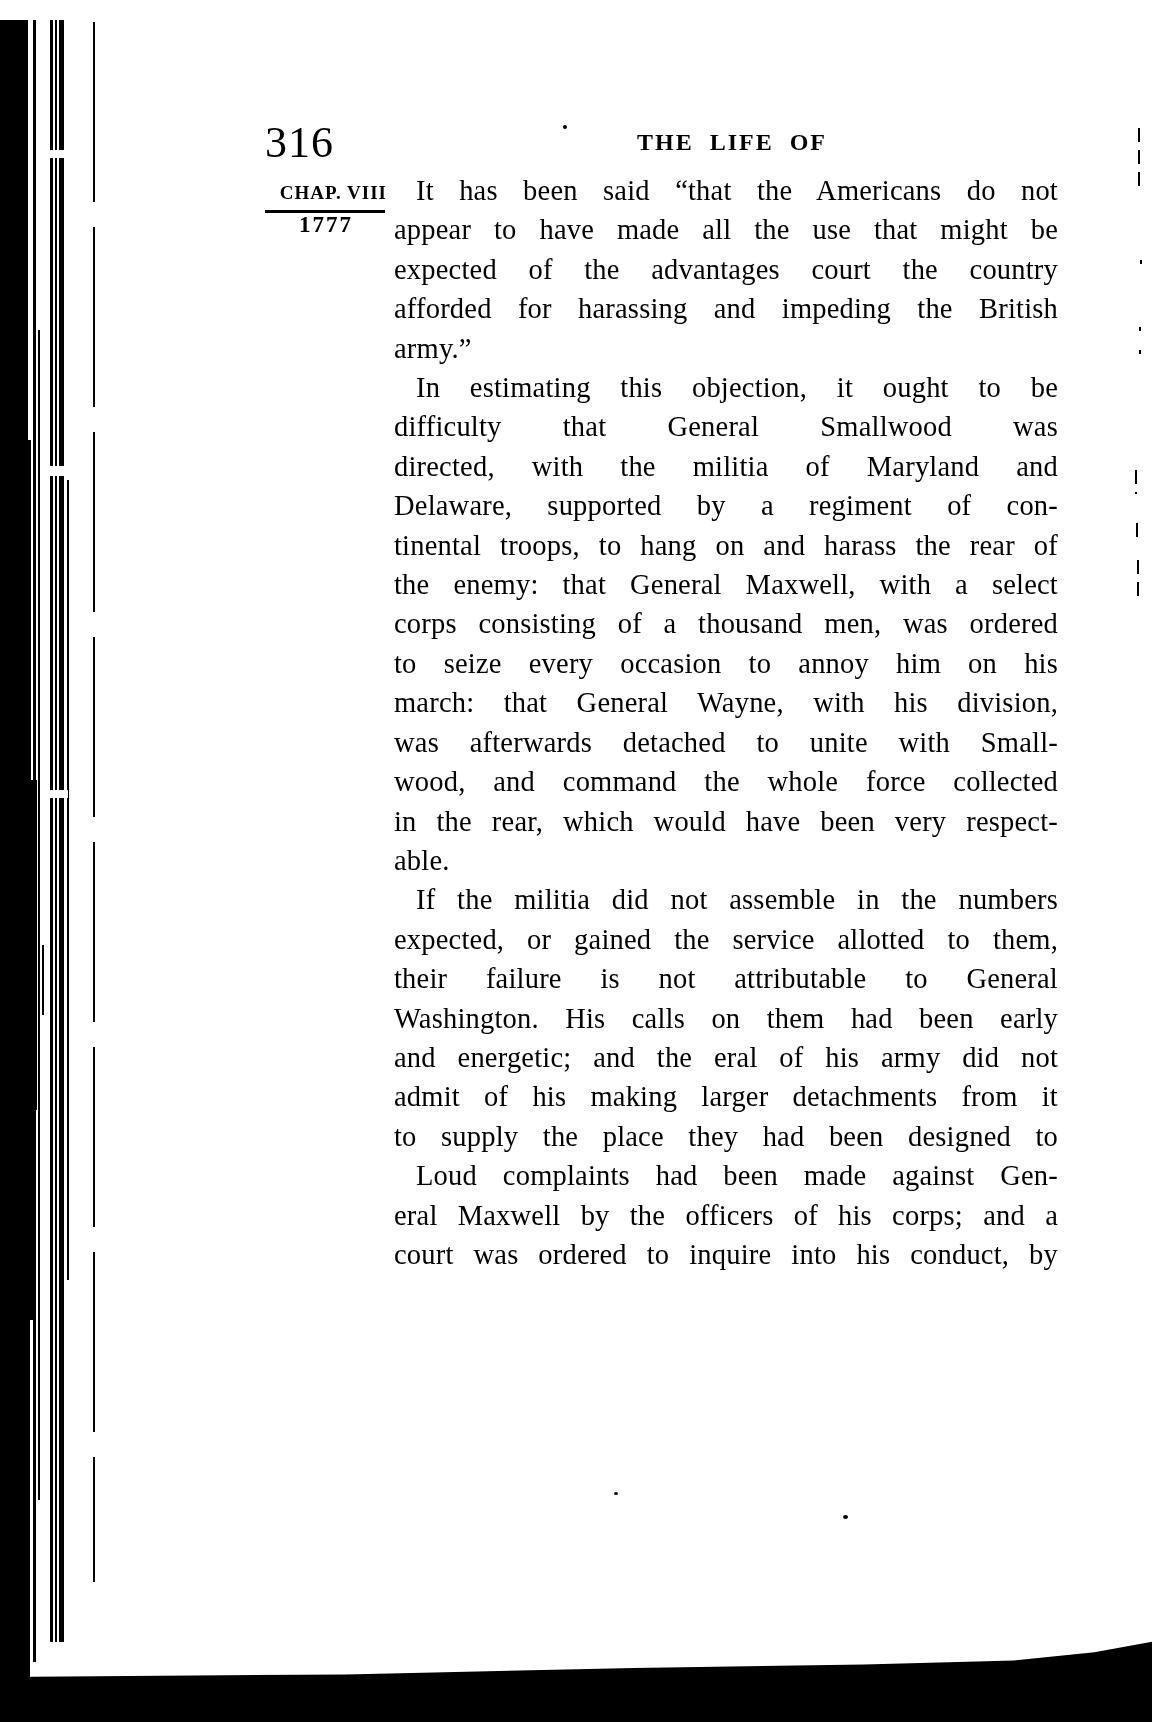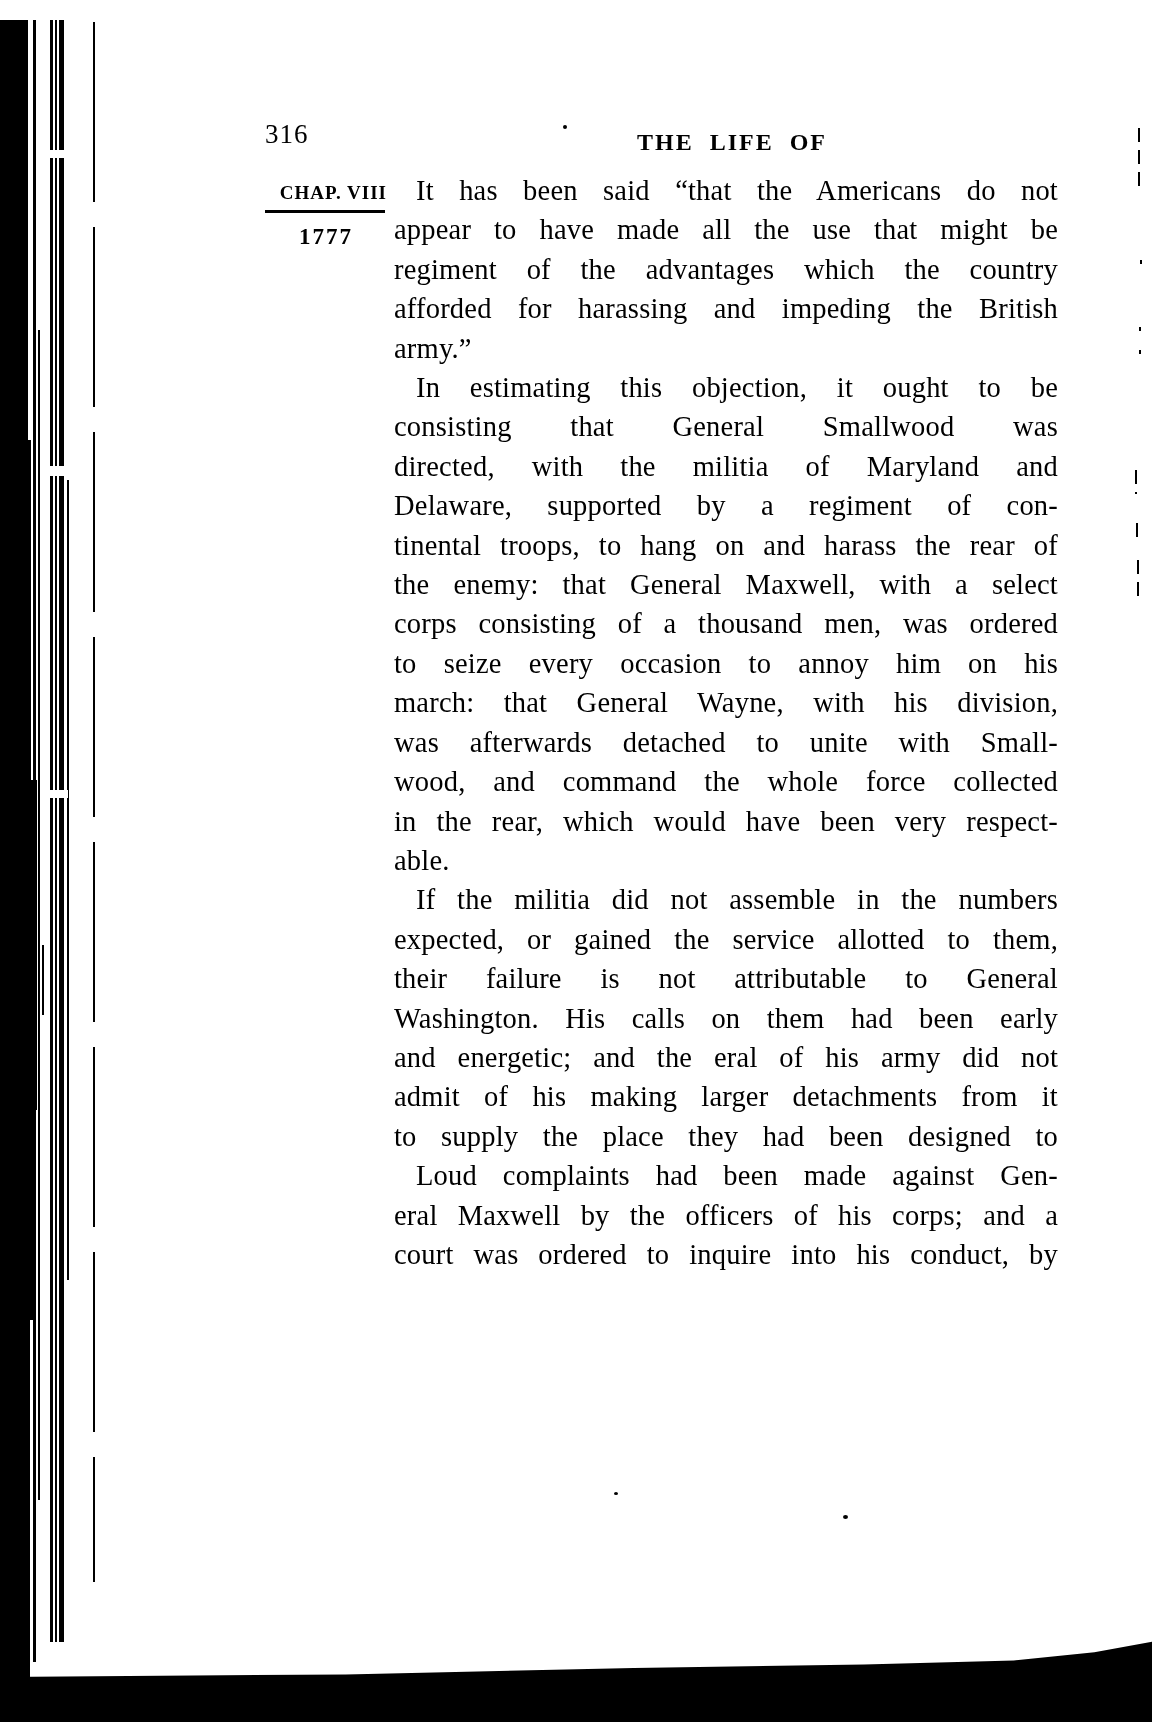--- a/index.html
+++ b/index.html
@@ -52,37 +52,37 @@
   .rdot1{left:1140px;top:260px;}
   .rdot2{left:1139px;top:327px;}
   .rdot3{left:1139px;top:350px;}
   .speck{position:absolute;background:#000;border-radius:50%;}
   .speck1{left:563px;top:125px;width:4px;height:4px;}
   .speck2{left:614px;top:1492px;width:4px;height:3px;}
   .speck3{left:843px;top:1515px;width:5px;height:4px;}
   
   .page-number{
     position:absolute;left:265px;top:121px;
-    font-size:27px;line-height:1;letter-spacing:1px;
+    font-size:44px;line-height:1;letter-spacing:1px;
   }
   .running-title{
     position:absolute;left:637px;top:130px;
     font-size:24px;font-weight:bold;line-height:1;
     letter-spacing:2px;word-spacing:8px;
   }
   
   .margin-note{position:absolute;left:265px;top:183px;width:122px;}
   .margin-chapter{
     font-size:19px;font-weight:bold;letter-spacing:1px;line-height:1;
     white-space:nowrap;
     text-align:right;
   }
   .margin-rule{margin-top:8px;height:3px;width:120px;background:#000;}
   .margin-year{
-    margin-top:12px;text-align:center;
+    margin-top:0;text-align:center;
     font-size:23px;font-weight:bold;letter-spacing:2px;line-height:1;
   }
   
   .body-text{
     position:absolute;left:394px;top:171px;width:664px;
     font-size:28.5px;line-height:39.4px;letter-spacing:0.2px;
   }
   .body-text .line{
     text-align:justify;
     text-align-last:justify;
@@ -130,27 +130,27 @@
   <div class="margin-note">
     <div class="margin-chapter">CHAP. VIII</div>
     <div class="margin-rule"></div>
     <div class="margin-year">1777</div>
   </div>
 
   <div class="body-text">
       <div class="para indent">
         <div class="line">It has been said “that the Americans do not</div>
         <div class="line">appear to have made all the use that might be</div>
-        <div class="line">regiment of the advantages which the country</div>
+        <div class="line">expected of the advantages court the country</div>
         <div class="line">afforded for harassing and impeding the British</div>
         <div class="line last">army.”</div>
       </div>
       <div class="para indent">
         <div class="line">In estimating this objection, it ought to be</div>
-        <div class="line">consisting that General Smallwood was</div>
+        <div class="line">difficulty that General Smallwood was</div>
         <div class="line">directed, with the militia of Maryland and</div>
         <div class="line">Delaware, supported by a regiment of con-</div>
         <div class="line">tinental troops, to hang on and harass the rear of</div>
         <div class="line">the enemy: that General Maxwell, with a select</div>
         <div class="line">corps consisting of a thousand men, was ordered</div>
         <div class="line">to seize every occasion to annoy him on his</div>
         <div class="line">march: that General Wayne, with his division,</div>
         <div class="line">was afterwards detached to unite with Small-</div>
         <div class="line">wood, and command the whole force collected</div>
         <div class="line">in the rear, which would have been very respect-</div>

